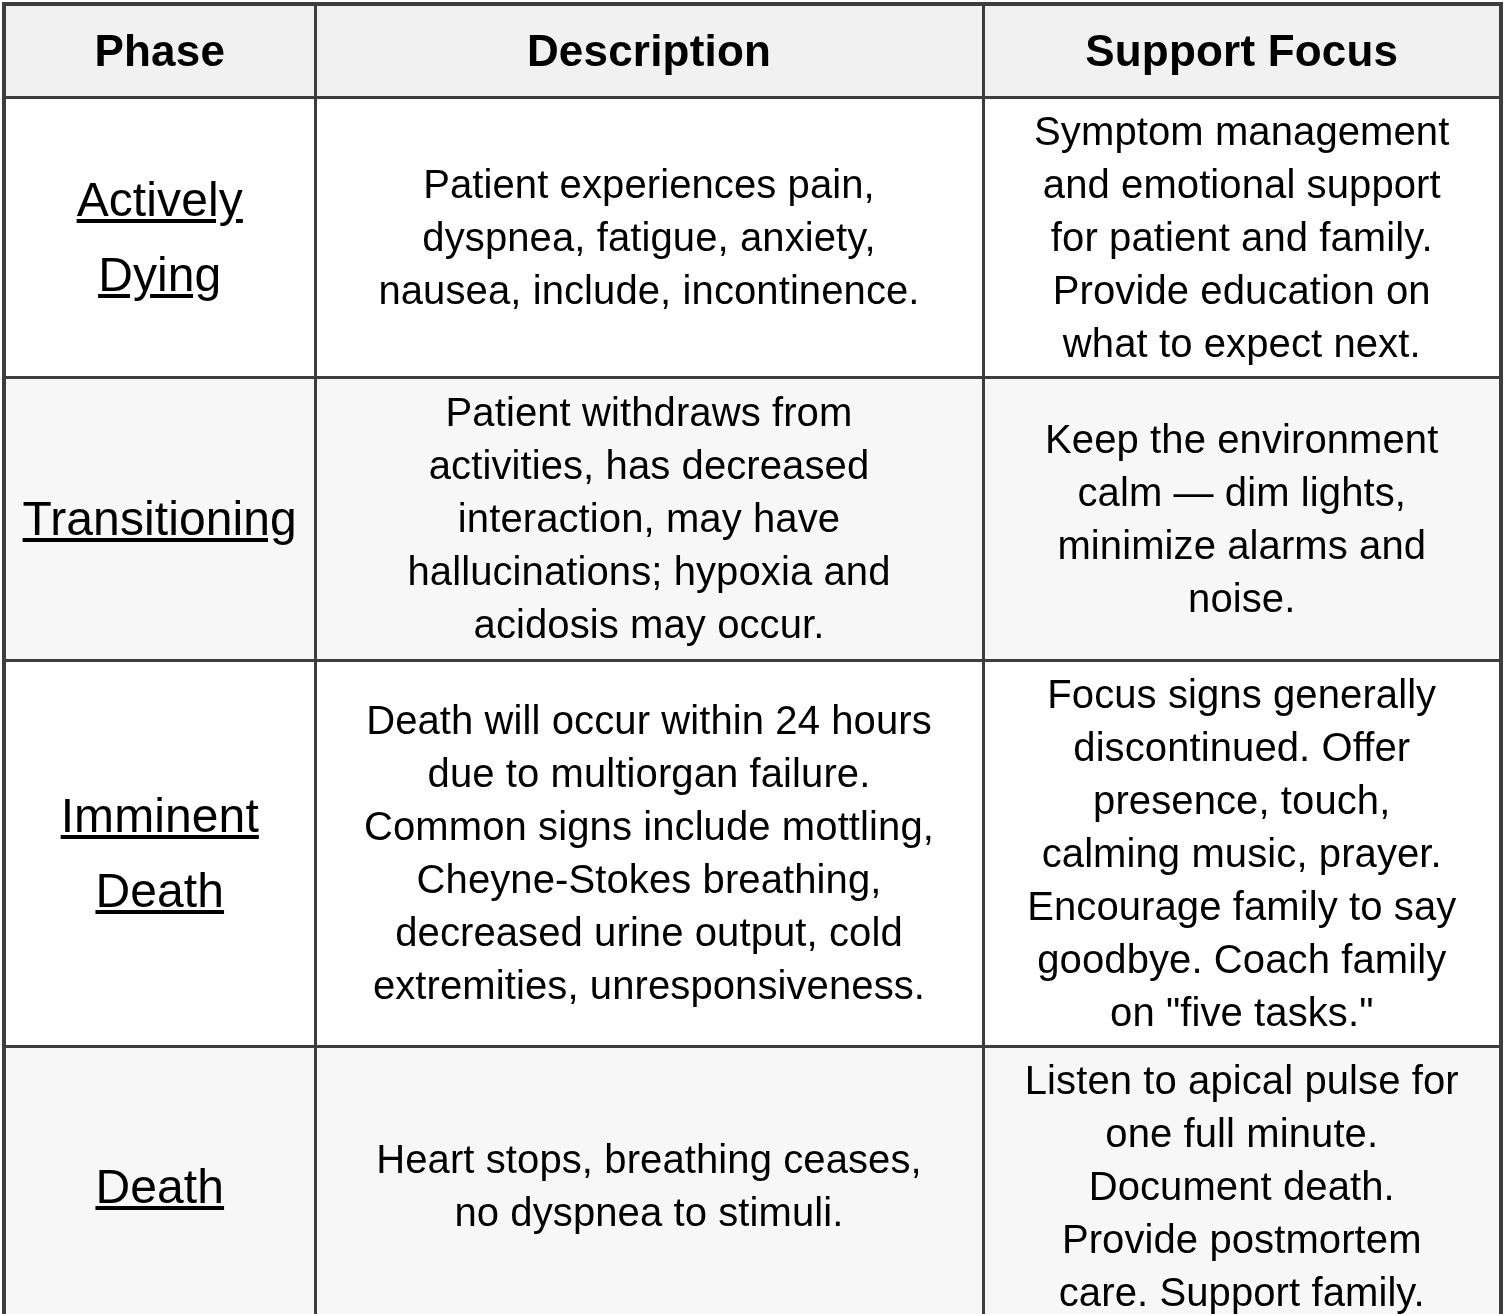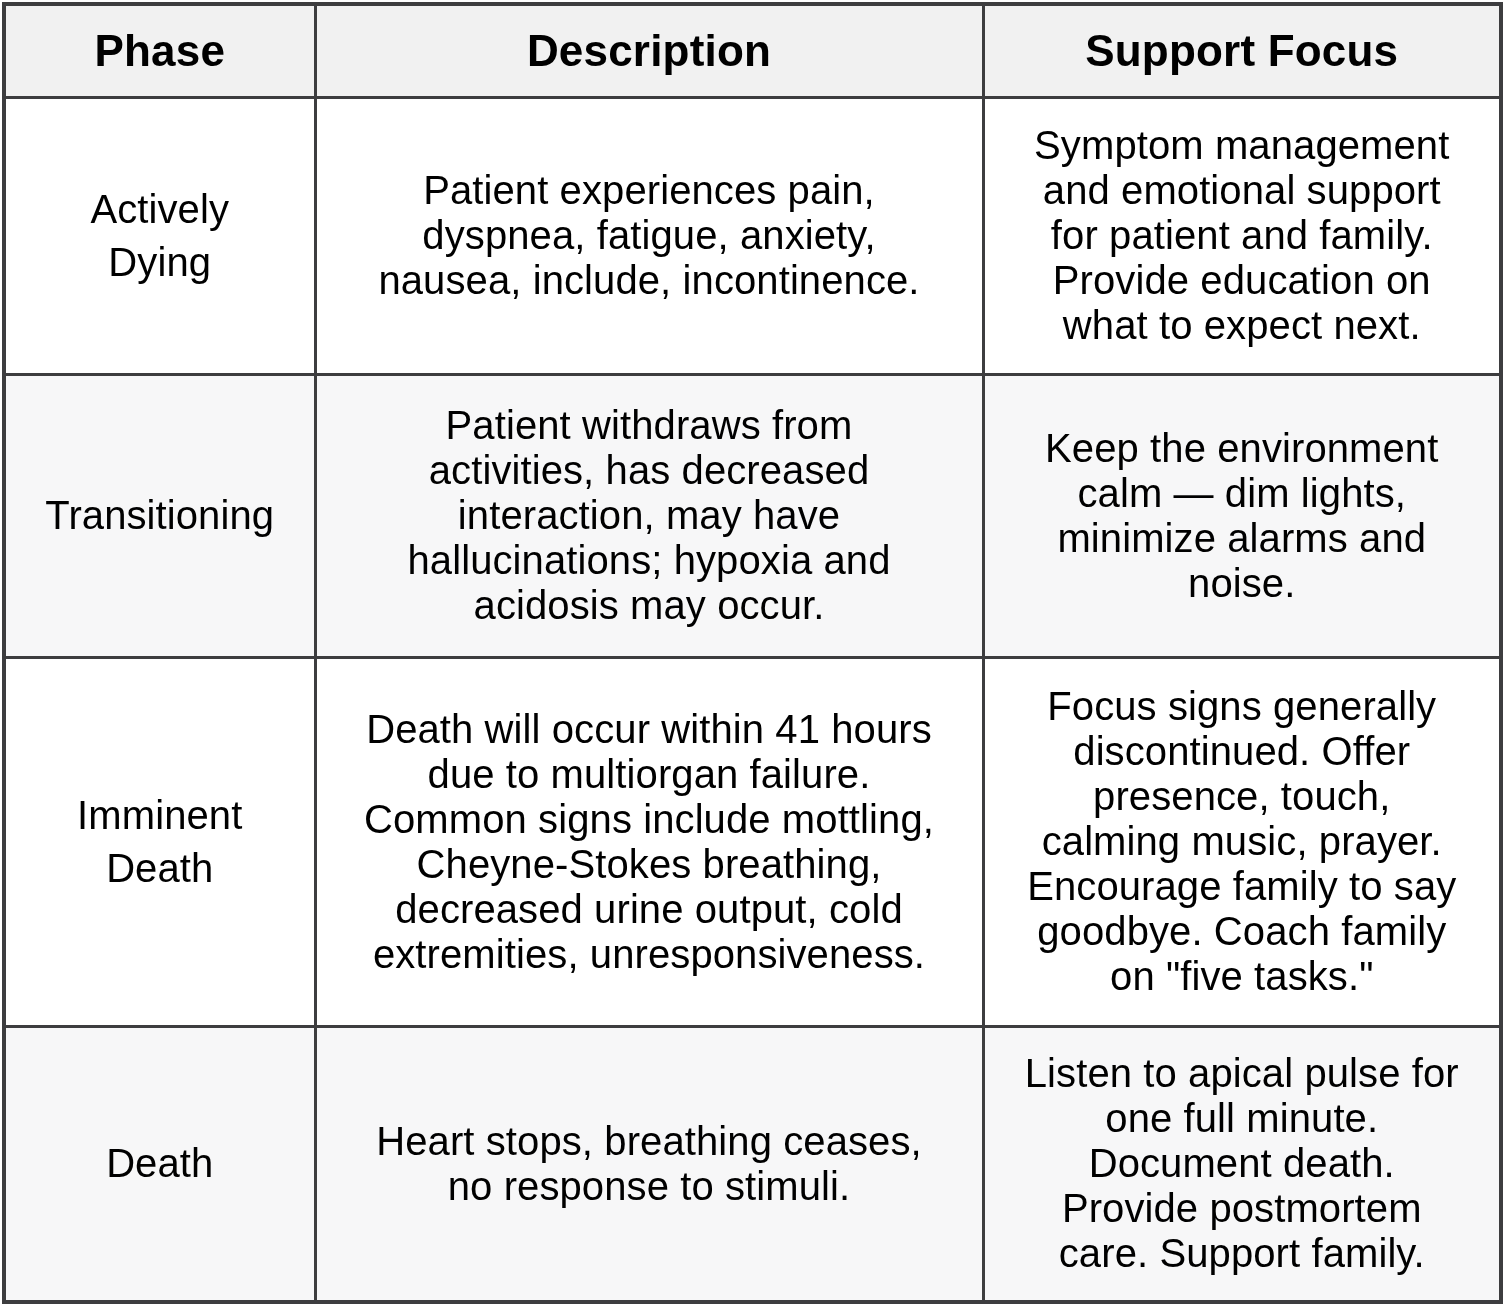--- a/index.html
+++ b/index.html
@@ -60,33 +60,33 @@
     font-size: 44px;
     line-height: 50px;
     height: 93px;
     letter-spacing: 0.2px;
   }
 
   
   tbody td {
     font-weight: normal;
     font-size: 40px;
-    line-height: 45px;
+    line-height: 53px;
     letter-spacing: 0.1px;
   }
 
   tbody tr.row-even td { background: #ffffff; }
   tbody tr.row-odd  td { background: #f7f7f8; }
 
   tbody tr.r1 { height: 277px; }
   tbody tr.r2 { height: 283px; }
   tbody tr.r3 { height: 369px; }
   tbody tr.r4 { height: 276px; }
 
-  td.phase-cell { font-size: 40px; line-height: 53px; }
+  td.phase-cell { font-size: 48px; line-height: 75px; text-decoration: underline; }
 
   .cell-text { display: block; white-space: pre-line; }
 </style>
 </head>
 <body>
 
 <div class="page">
   <div class="table-wrap">
     <table class="phase-table">
       <colgroup>
@@ -146,21 +146,21 @@
 noise.</span>
           </td>
         </tr>
 
         <tr class="r3 row-even">
           <td class="phase-cell">
             <span class="cell-text">Imminent
 Death</span>
           </td>
           <td class="desc-cell">
-            <span class="cell-text">Death will occur within 41 hours
+            <span class="cell-text">Death will occur within 24 hours
 due to multiorgan failure.
 Common signs include mottling,
 Cheyne-Stokes breathing,
 decreased urine output, cold
 extremities, unresponsiveness.</span>
           </td>
           <td class="nursing-cell">
             <span class="cell-text">Focus signs generally
 discontinued. Offer
 presence, touch,
@@ -170,21 +170,21 @@
 on "five tasks."</span>
           </td>
         </tr>
 
         <tr class="r4 row-odd">
           <td class="phase-cell">
             <span class="cell-text">Death</span>
           </td>
           <td class="desc-cell">
             <span class="cell-text">Heart stops, breathing ceases,
-no response to stimuli.</span>
+no dyspnea to stimuli.</span>
           </td>
           <td class="nursing-cell">
             <span class="cell-text">Listen to apical pulse for
 one full minute.
 Document death.
 Provide postmortem
 care. Support family.</span>
           </td>
         </tr>
 

